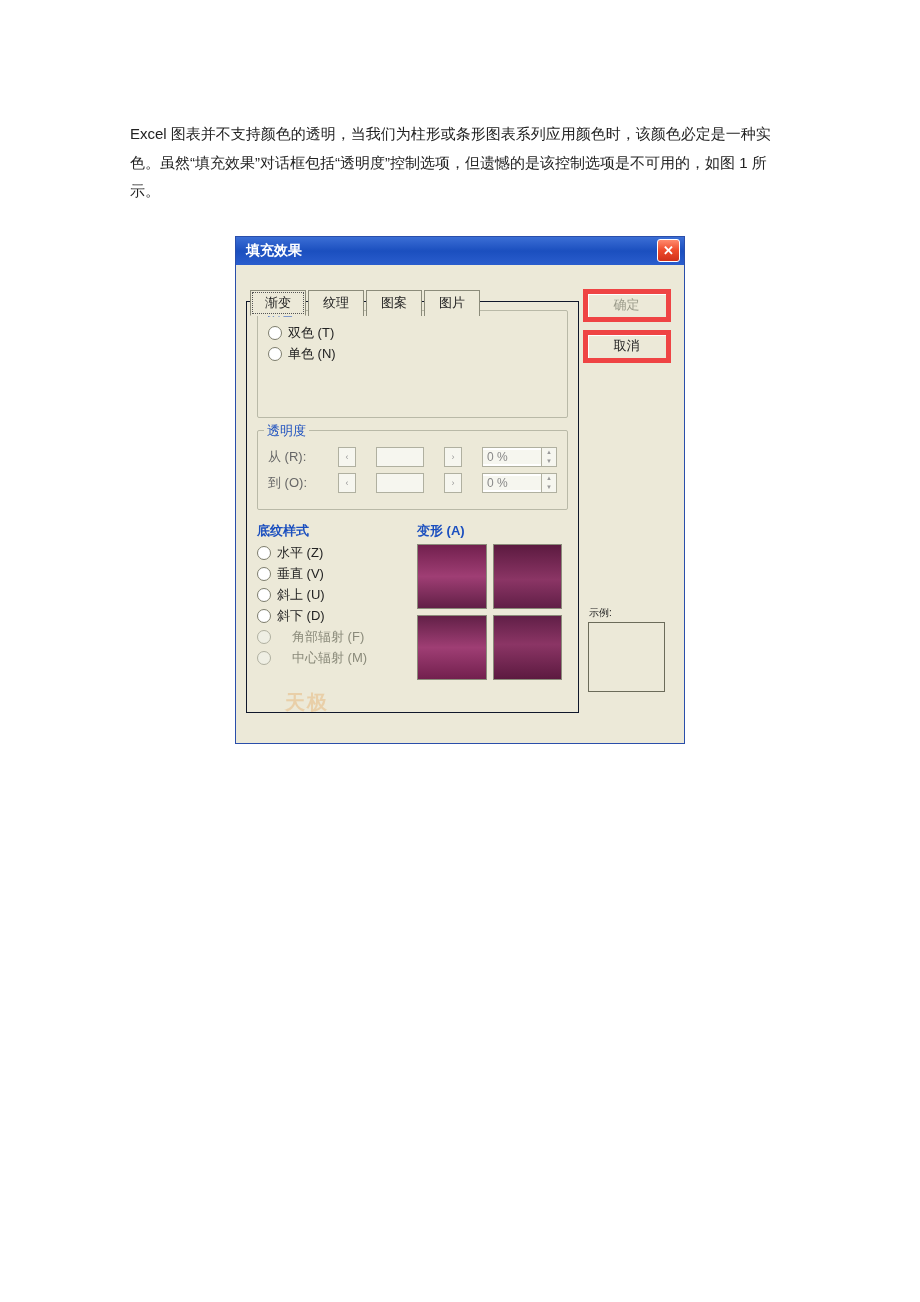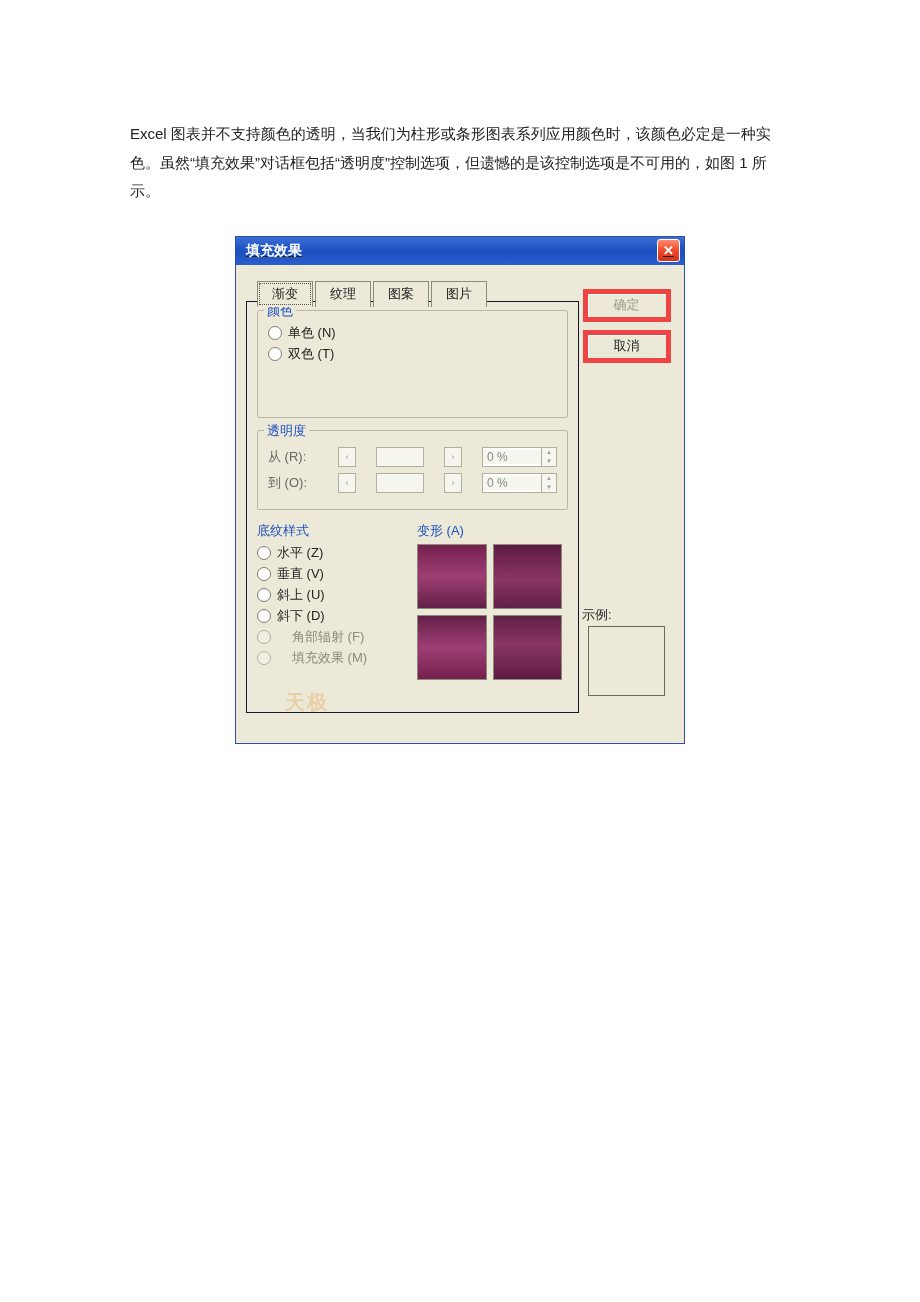--- a/index.html
+++ b/index.html
@@ -40,21 +40,20 @@
     box-shadow: 0 0 0 1px #9eb6e2 inset;
     background: #ece9d8;
   }
   .titlebar {
     height: 28px;
     background: linear-gradient(to bottom, #3b6ed5, #1b4fbf 50%, #2a5dcd);
     display: flex;
     align-items: center;
     justify-content: space-between;
     padding: 0 4px;
-    text-decoration: underline;
   }
   .titlebar-title {
     color: #fff;
     font-weight: bold;
     font-size: 14px;
     padding-left: 6px;
   }
   .close-btn {
     width: 21px;
     height: 21px;
@@ -80,23 +79,23 @@
   .right-col {
     width: 95px;
     display: flex;
     flex-direction: column;
     align-items: center;
     padding-top: 14px;
   }
   .tabs {
     display: flex;
     position: relative;
-    top: 6px;
+    top: 15px;
     z-index: 2;
-    margin-left: 11px;
+    margin-left: 4px;
     font-size: 13px;
   }
   .tab {
     border: 1px solid #8b8b7a;
     border-bottom: none;
     background: #ece9d8;
     padding: 3px 14px;
     margin-right: 2px;
   }
   .tab.active {
@@ -208,20 +207,21 @@
   .bottom-area {
     display: flex;
     gap: 20px;
   }
   .style-col { width: 140px; }
   .variant-col { flex: 1; }
   .variant-title {
     color: #1b4fbf;
     font-size: 13px;
     margin-bottom: 4px;
+    font-weight: bold;
   }
   .variant-grid {
     display: grid;
     grid-template-columns: 1fr 1fr;
     grid-template-rows: 1fr 1fr;
     gap: 6px;
     width: 145px;
     height: 136px;
   }
   .variant-cell {
@@ -239,24 +239,24 @@
     background: #ece9d8;
     font-size: 13px;
     display: flex;
     align-items: center;
     justify-content: center;
     margin-bottom: 8px;
     box-shadow: inset 1px 1px 0 #fff;
   }
   .btn.disabled { color: #9a9a8a; }
   .example-label {
-    font-size: 13px;
+    font-size: 10px;
     align-self: flex-start;
     margin-top: 235px;
-    margin-left: 3px;
+    margin-left: 10px;
   }
   .example-box {
     width: 75px;
     height: 68px;
     border: 1px solid #6b6b5a;
     background: #ece9d8;
     margin-top: 2px;
   }
   .watermark {
     position: relative;
@@ -296,25 +296,25 @@
             <div class="tab">图案</div>
             <div class="tab">图片</div>
           </div>
 
           <div class="tab-panel watermark">
 
             <div class="groupbox" style="height:86px;">
               <span class="group-title">颜色</span>
               <div class="radio-row">
                 <span class="fake-radio"></span>
-                <span>单色 (N)</span>
+                <span>双色 (T)</span>
               </div>
               <div class="radio-row">
                 <span class="fake-radio"></span>
-                <span>双色 (T)</span>
+                <span>单色 (N)</span>
               </div>
             </div>
 
             <div class="groupbox">
               <span class="group-title">透明度</span>
               <div class="trans-row">
                 <span class="trans-label">从 (R):</span>
                 <div class="slider-btn">‹</div>
                 <div class="slider-track"></div>
                 <div class="slider-btn">›</div>
@@ -359,21 +359,21 @@
                 <div class="radio-row">
                   <span class="fake-radio"></span>
                   <span>斜下 (D)</span>
                 </div>
                 <div class="radio-row">
                   <span class="fake-radio disabled"></span>
                   <span class="disabled-text">角部辐射 (F)</span>
                 </div>
                 <div class="radio-row">
                   <span class="fake-radio disabled"></span>
-                  <span class="disabled-text">填充效果 (M)</span>
+                  <span class="disabled-text">中心辐射 (M)</span>
                 </div>
               </div>
               <div class="variant-col">
                 <div class="variant-title">变形 (A)</div>
                 <div class="variant-grid">
                   <div class="variant-cell g1"></div>
                   <div class="variant-cell g2"></div>
                   <div class="variant-cell g3"></div>
                   <div class="variant-cell g4"></div>
                 </div>

